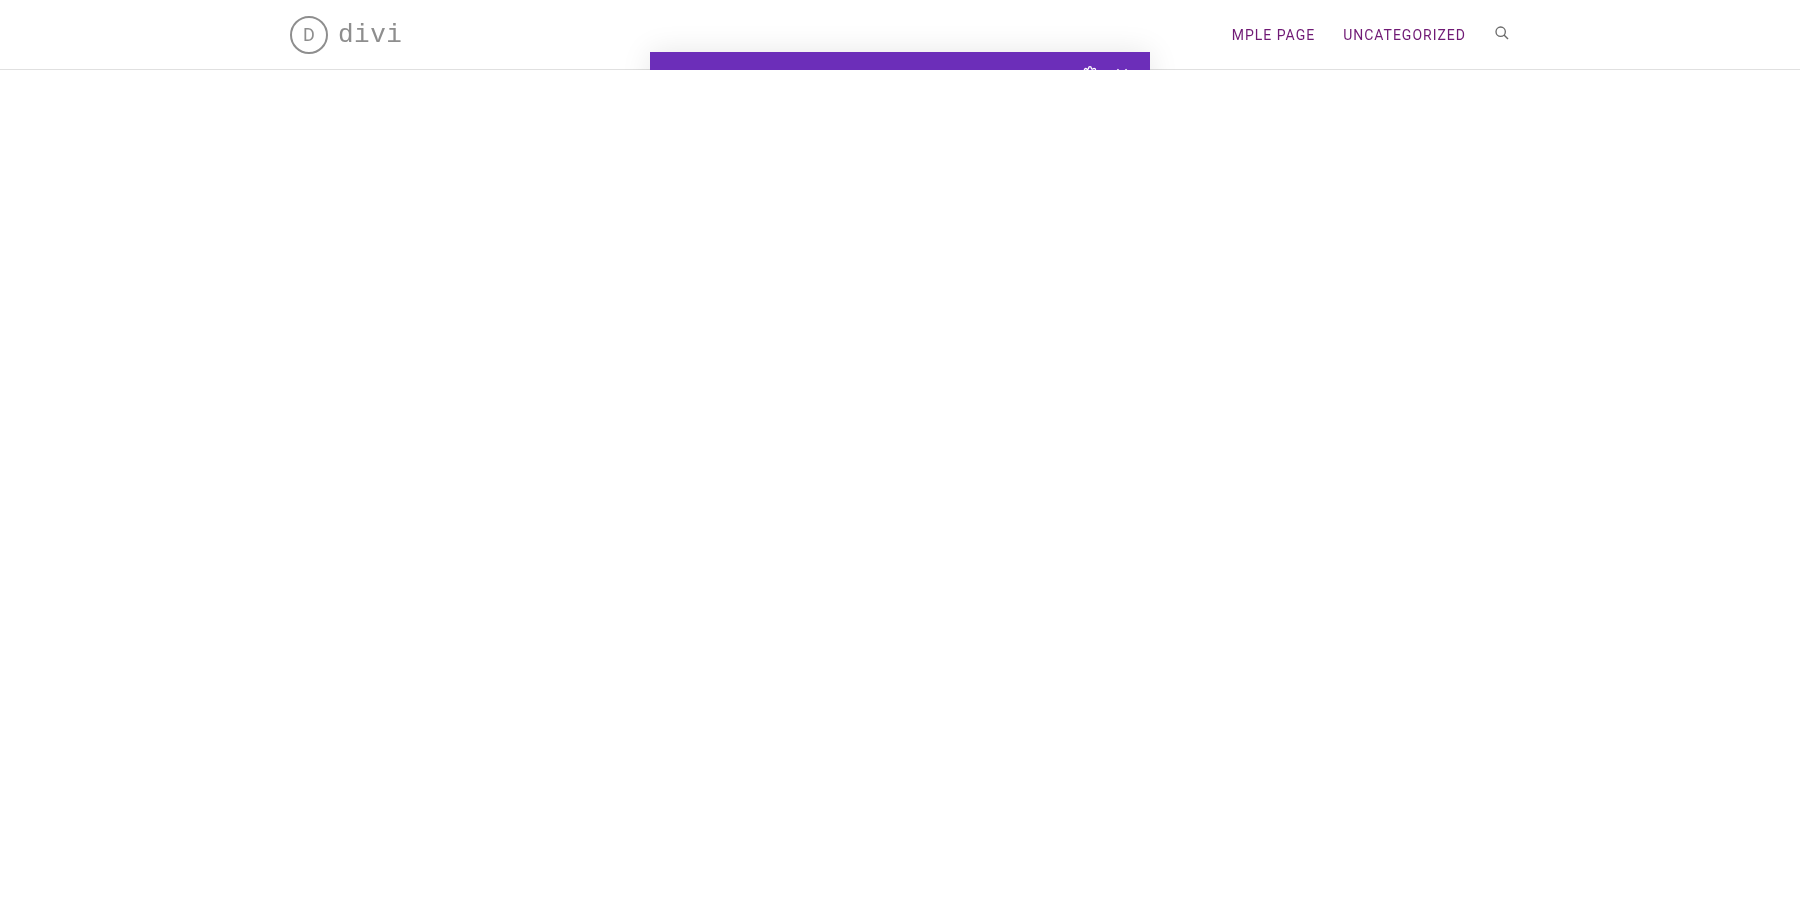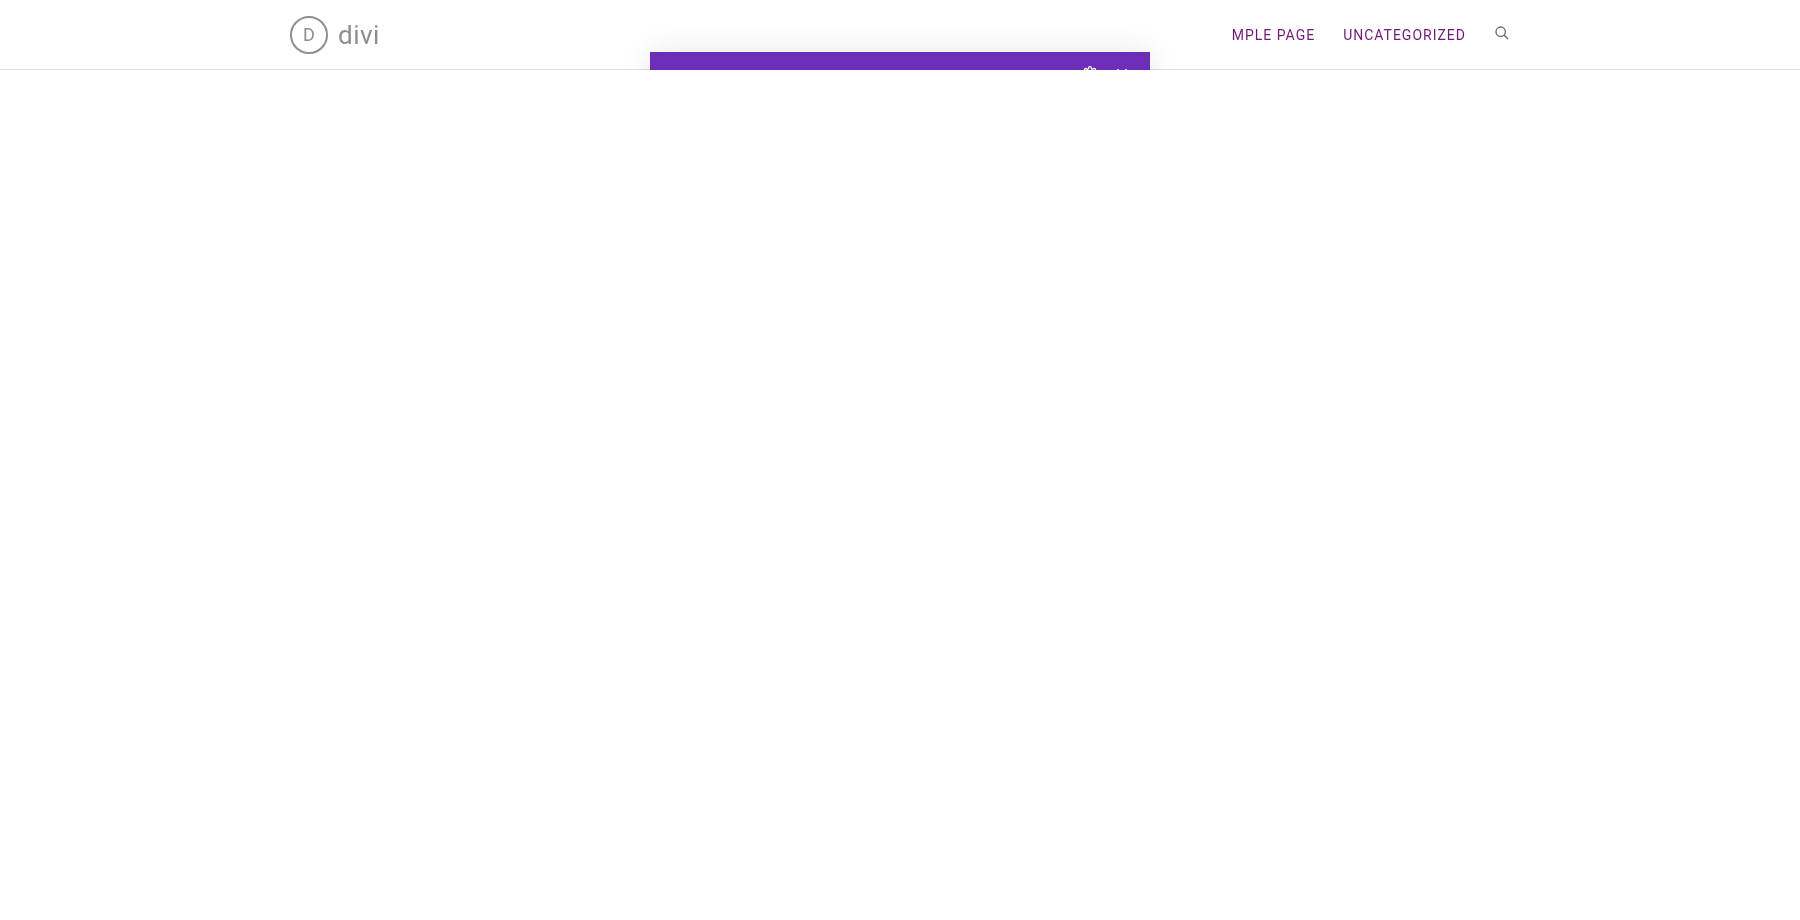--- a/index.html
+++ b/index.html
@@ -34,20 +34,21 @@
       align-items: center;
       justify-content: center;
       color: #8e8e8e;
       font-weight: 400;
       font-size: 18px;
     }
     .logo-text {
       color: #8e8e8e;
       font-size: 26px;
       letter-spacing: 0.5px;
+      font-family: Liberation Mono, monospace;
     }
     .nav-links {
       margin-left: auto;
       display: flex;
       gap: 28px;
       align-items: center;
       color: #701a75;
       font-size: 14px;
       letter-spacing: 1px;
     }

